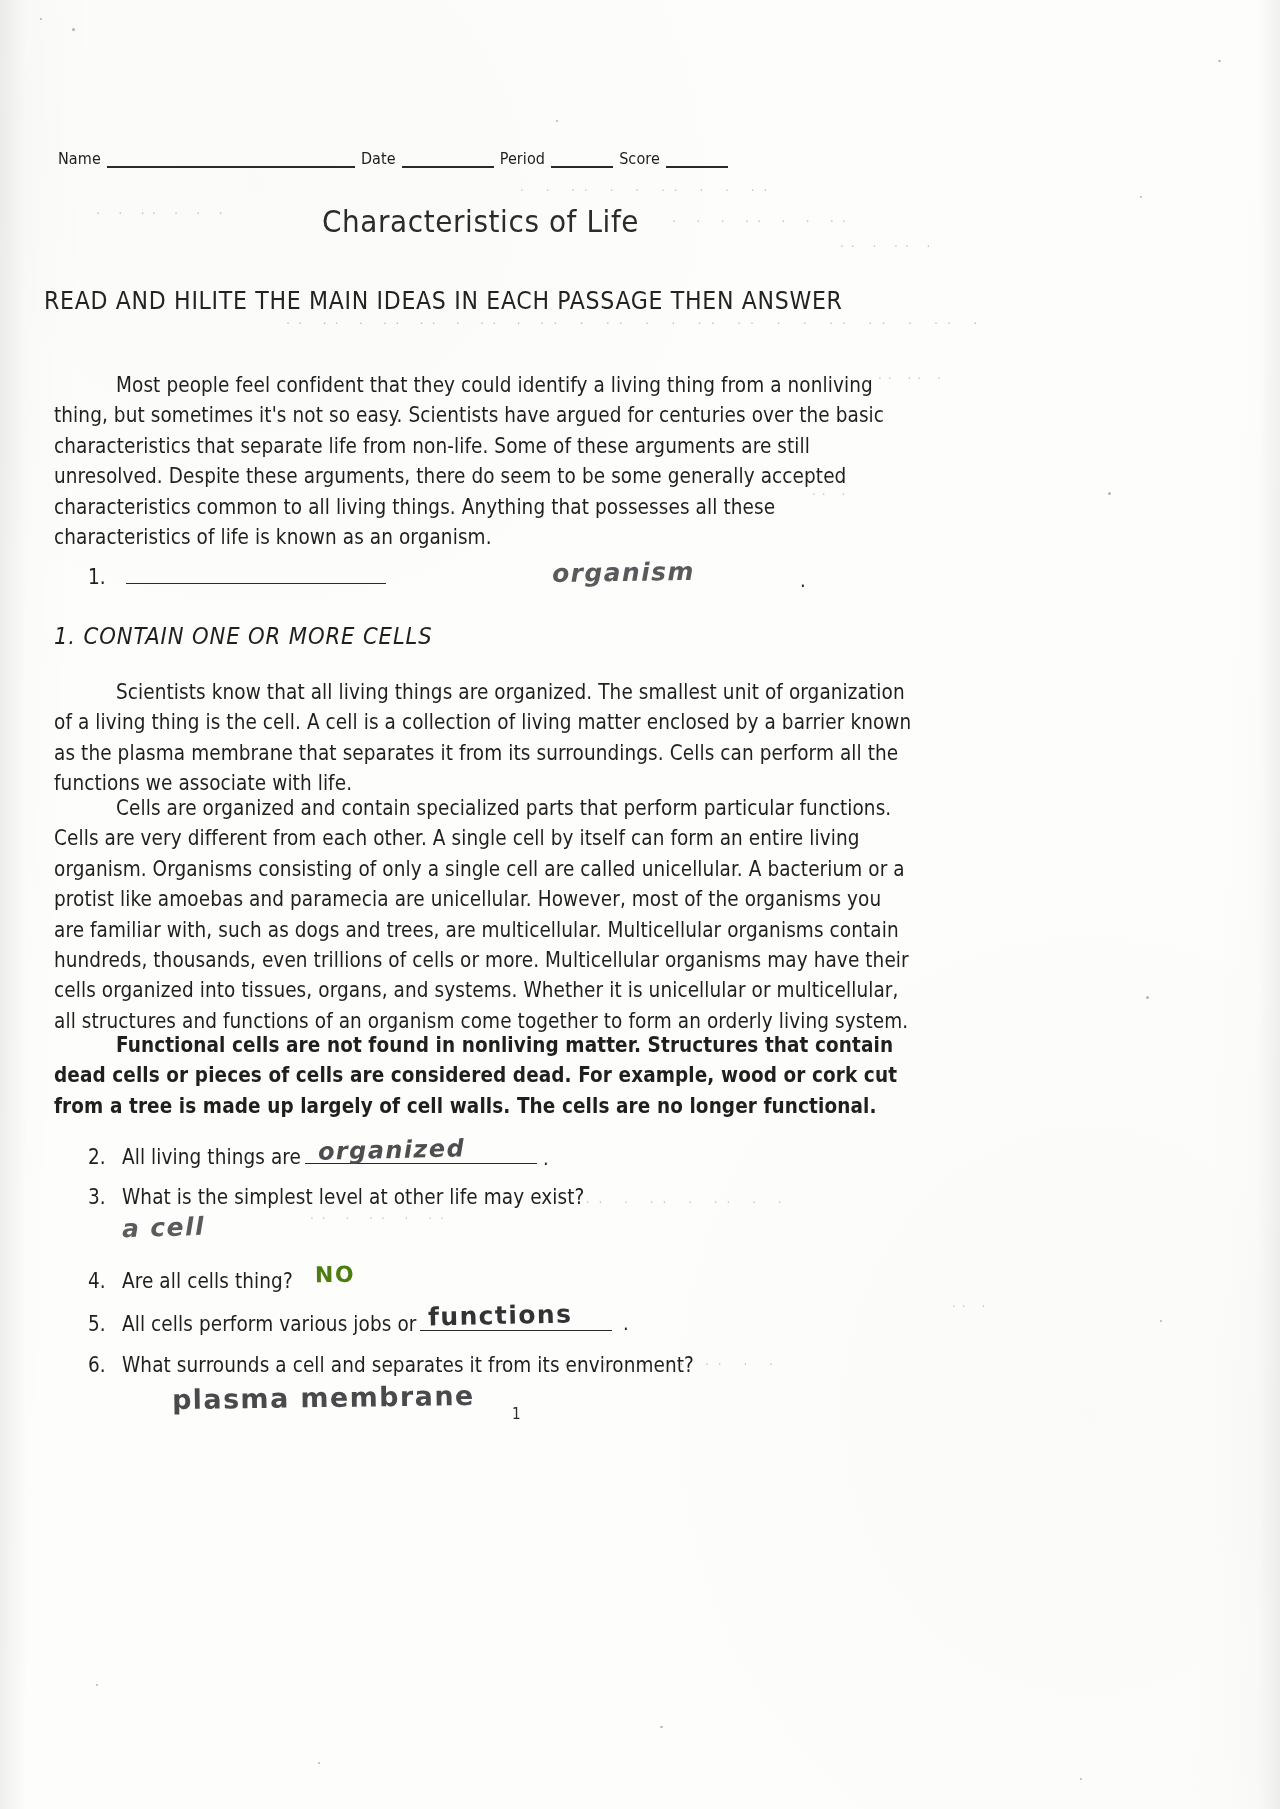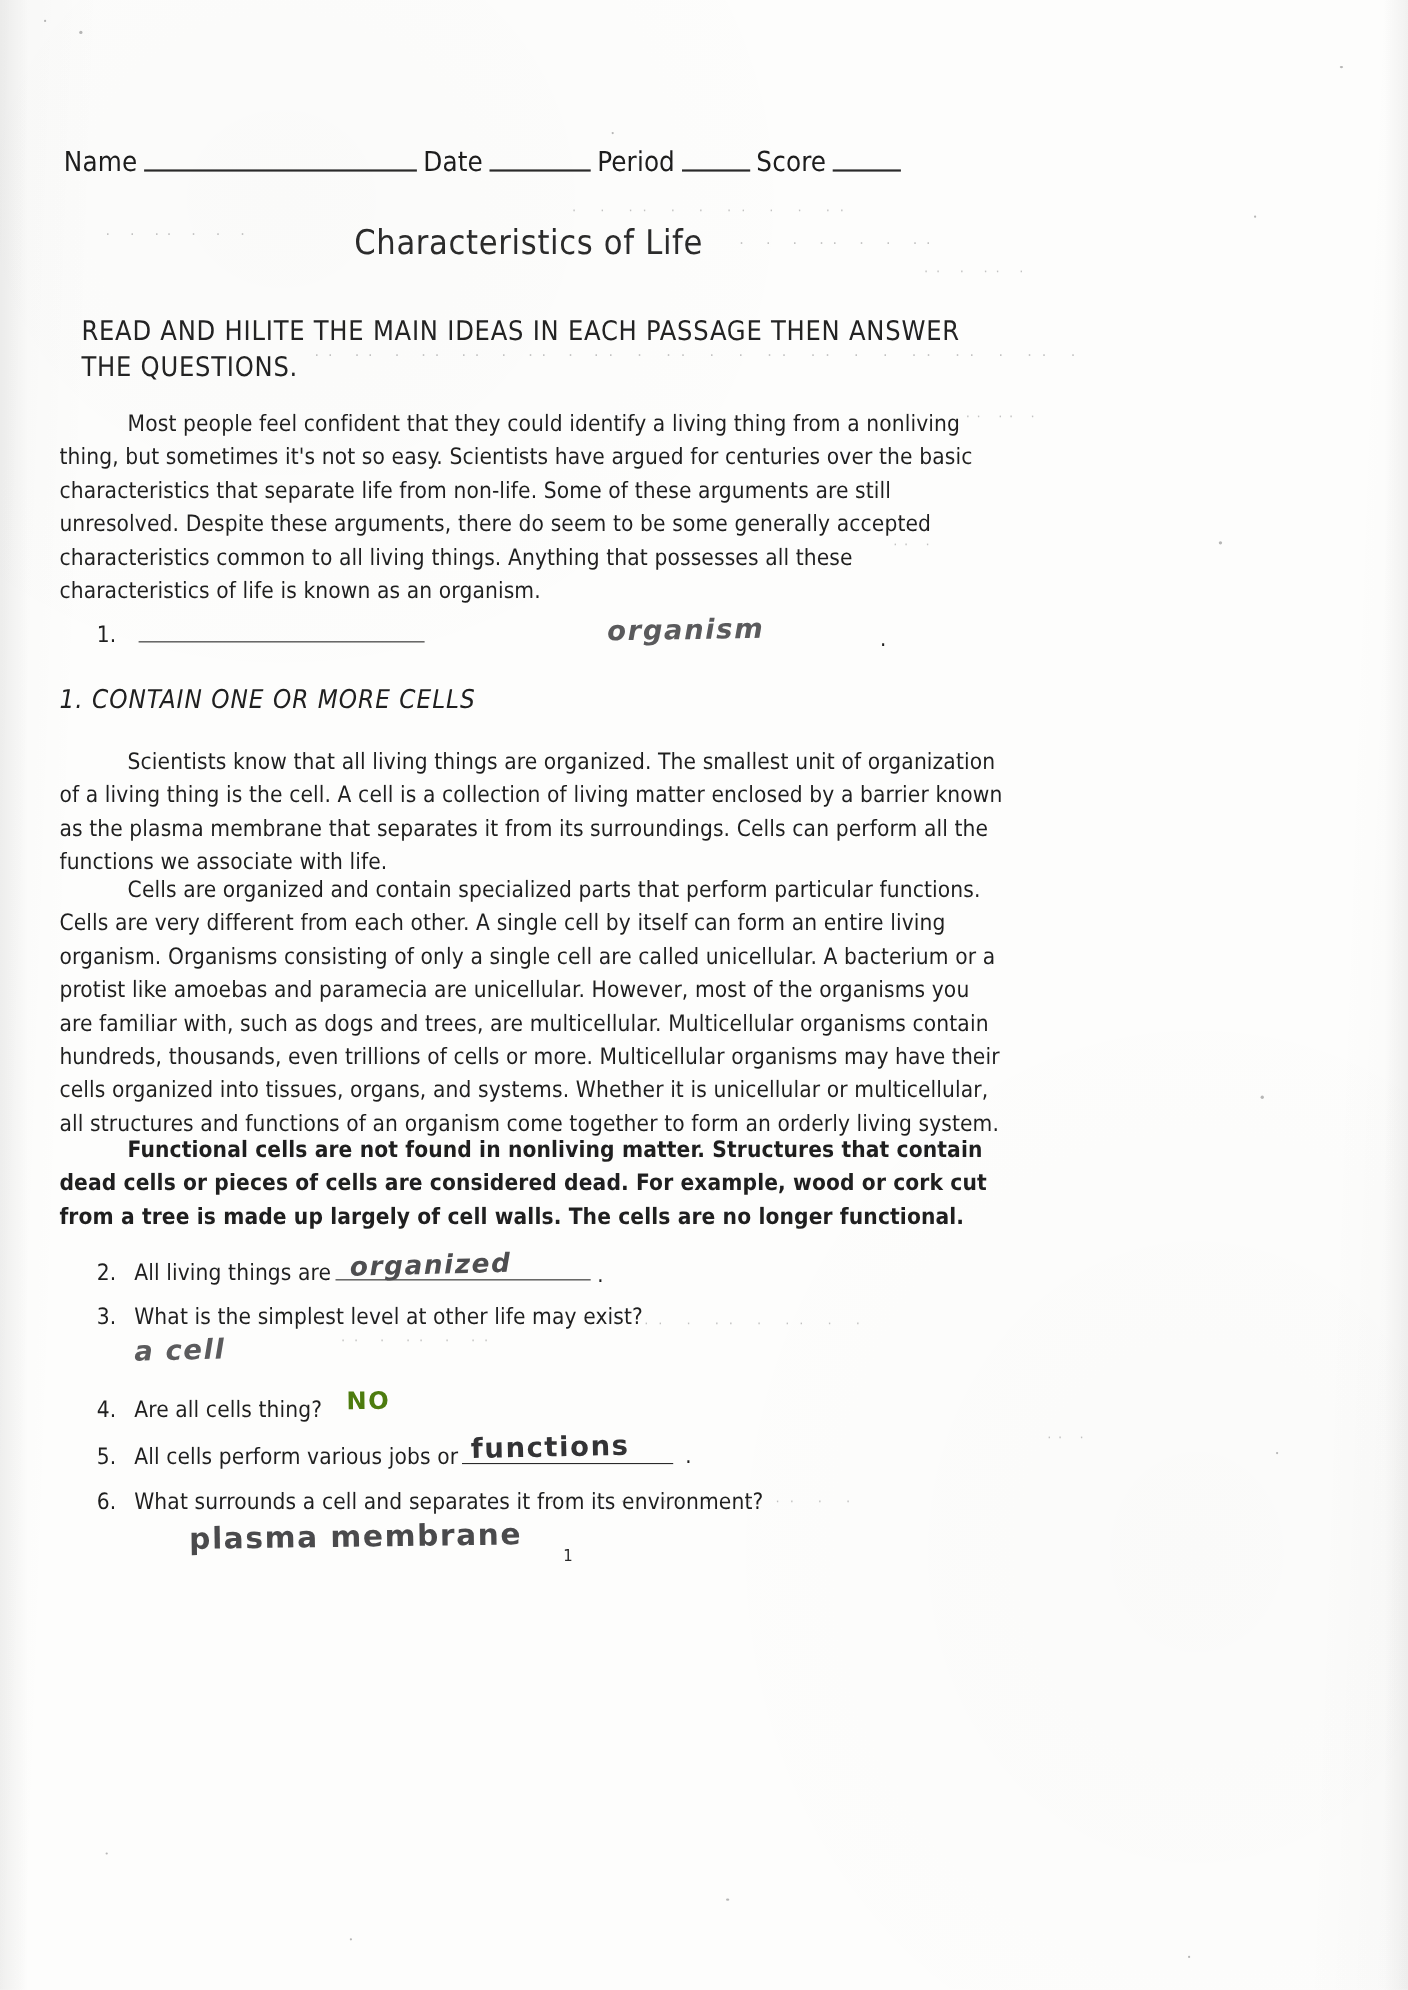--- a/index.html
+++ b/index.html
@@ -66,25 +66,25 @@
     font-family: "DejaVu Sans Condensed", "DejaVu Sans", sans-serif;
     color: #1d1d1d;
     font-weight: 400;
     letter-spacing: 0.1px;
   }
 
   
   .hdr {
     position: absolute;
     left: 58px;
-    top: 132px;
+    top: 149px;
     width: 820px;
     display: flex;
-    align-items: center;
-    font-size: 25px;
+    align-items: flex-start;
+    font-size: 16px;
   }
   .hdr .lbl { white-space: nowrap; }
   .hdr .rule {
     border-bottom: 2px solid #2a2a2a;
     height: 17px;
     margin: 0 6px 1px 6px;
   }
   .rule-name  { width: 248px; }
   .rule-date  { width: 92px; }
   .rule-period{ width: 62px; }
@@ -98,21 +98,21 @@
     font-size: 31px;
     font-weight: 400;
     letter-spacing: 0.6px;
     color: #2b2b2b;
     font-family: "DejaVu Sans Condensed", "DejaVu Sans", sans-serif;
   }
 
   
   .instr {
     position: absolute;
-    left: 74px;
+    left: 44px;
     top: 284px;
     width: 900px;
     font-size: 24.5px;
     line-height: 33px;
     letter-spacing: 0.7px;
     color: #232323;
   }
 
   
   .para {
@@ -247,21 +247,20 @@
       <span class="lbl">Period</span>
       <span class="rule rule-period"></span>
       <span class="lbl">Score</span>
       <span class="rule rule-score"></span>
     </div>
 
     <div class="title">Characteristics of Life</div>
 
     <div class="instr printed">
       <div>READ AND HILITE THE MAIN IDEAS IN EACH PASSAGE THEN ANSWER</div>
-      <div>THE QUESTIONS.</div>
     </div>
 
     <div class="para printed p-intro"><span class="ind"></span><span>Most people feel confident that they could identify a living thing from a nonliving thing, but sometimes it's not so easy. Scientists have argued for centuries over the basic characteristics that separate life from non-life. Some of these arguments are still unresolved. Despite these arguments, there do seem to be some generally accepted characteristics common to all living things. Anything that possesses all these characteristics of life is known as an organism.</span></div>
 
     <div class="q printed q1">
       <span class="num">1.</span>
       <span class="blank" style="width:260px;"></span>
     </div>
     <div class="hw hw-organism">organism</div>
     <div class="period-dot printed d-q1">.</div>

